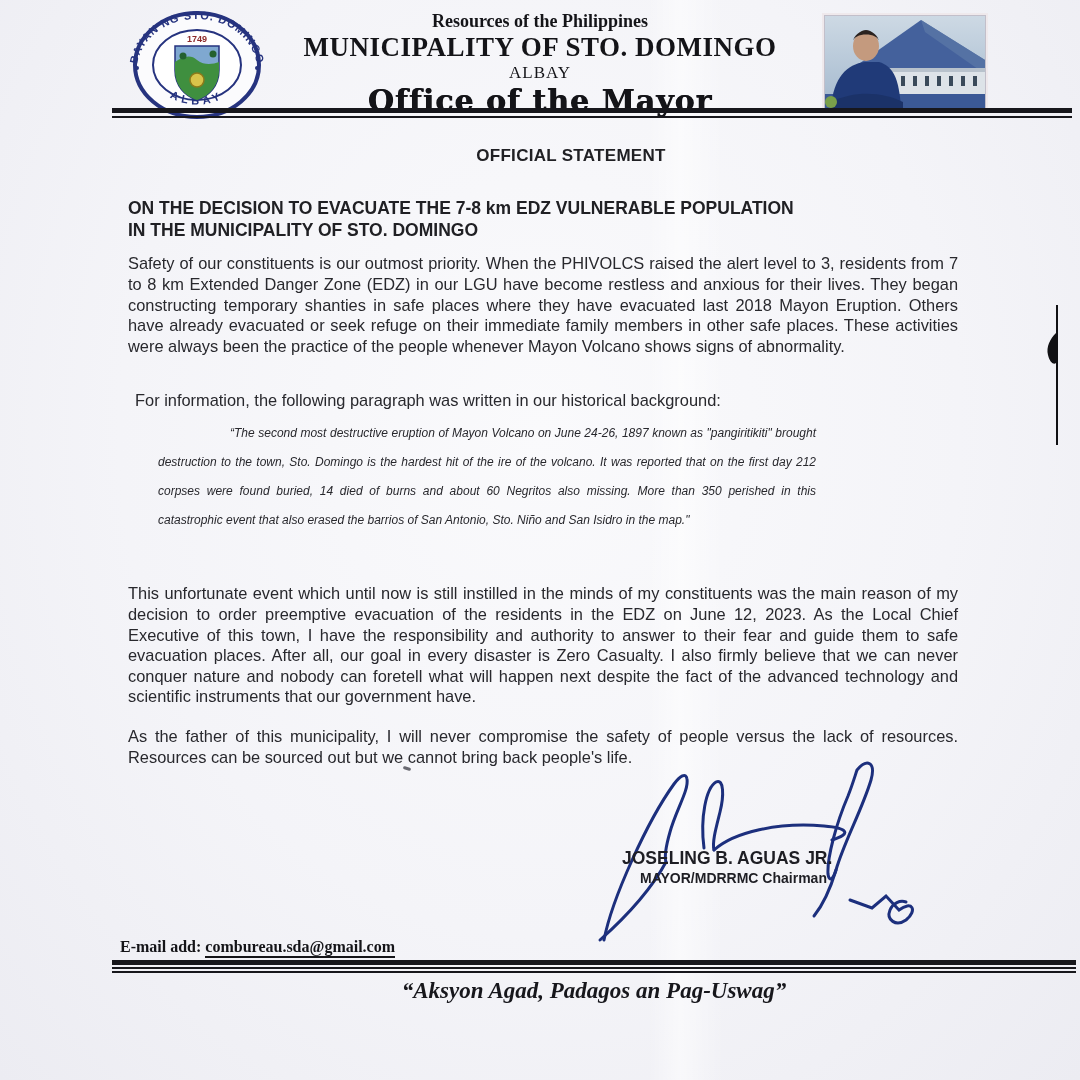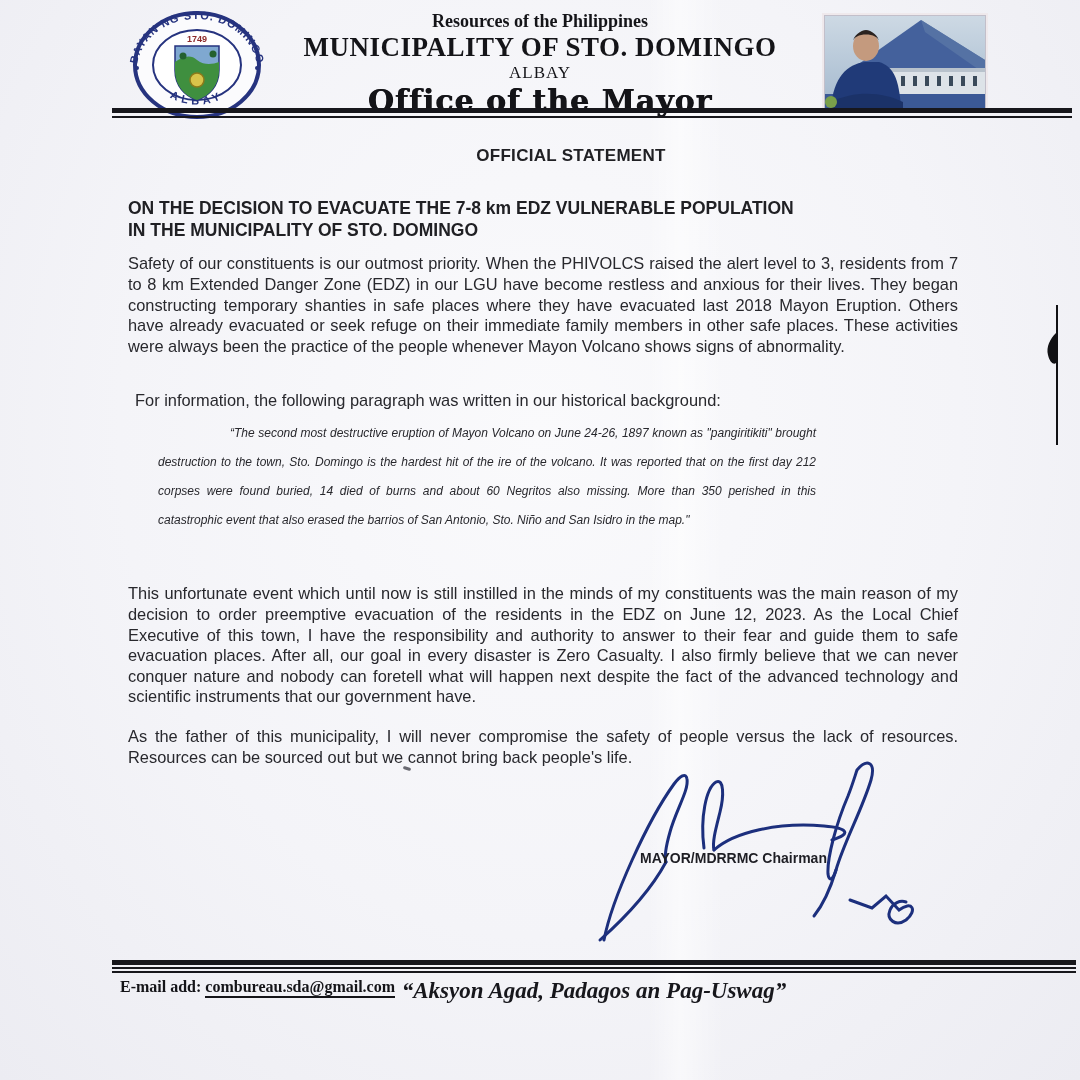--- a/index.html
+++ b/index.html
@@ -30,21 +30,21 @@
   .quote{position:absolute;left:158px;width:658px;top:407px;text-align:justify;font-style:italic;
          font-size:12px;line-height:29px;text-indent:72px;color:#28282d;}
   .p3{top:567px;}
   .p4{top:710px;}
   
   .sig-block{position:absolute;left:622px;top:848px;color:#1e1e24;}
   .sig-name{font-weight:bold;font-size:17.5px;line-height:20px;}
   .sig-title{font-weight:bold;font-size:14px;line-height:20px;padding-left:18px;}
   .sig-ink{position:absolute;left:552px;top:748px;width:380px;height:195px;pointer-events:none;}
   
-  .email-line{position:absolute;left:120px;top:938px;font-family:"Liberation Serif",serif;font-weight:bold;font-size:16px;color:#141418;margin-top:40px;}
+  .email-line{position:absolute;left:120px;top:938px;font-family:"Liberation Serif",serif;font-weight:bold;font-size:16px;color:#141418;}
   .email-addr{border-bottom:2.5px solid #141418;padding-bottom:1px;}
   .footer-rule{position:absolute;left:112px;right:4px;top:960px;}
   .fr1{height:5px;background:#17171c;}
   .fr2{height:2px;background:#17171c;margin-top:2px;}
   .fr3{height:2px;background:#17171c;margin-top:2px;}
   .slogan{position:absolute;left:112px;right:4px;top:978px;text-align:center;
           font-family:"Liberation Serif",serif;font-weight:bold;font-style:italic;font-size:23px;color:#17171c;}
   
   .artifact-right{position:absolute;left:1044px;top:305px;width:22px;height:140px;}
   .speck{position:absolute;left:403px;top:767px;width:8px;height:3px;background:#6a6a72;transform:rotate(18deg);border-radius:2px;}
@@ -143,20 +143,21 @@
       <path d="M114,114 C100,140 75,168 48,192"></path>
       <path d="M152,100 C148,70 154,40 164,34 C172,30 172,48 168,64 C164,80 160,94 162,102"></path>
       <path d="M162,102 C182,84 226,74 272,78 C296,80 300,86 280,92"></path>
       <path d="M305,22 C315,10 324,14 319,32 C310,62 292,94 284,122 C281,132 277,134 276,126 C275,110 284,76 296,48 C300,38 303,28 305,22"></path>
       <path d="M284,122 C278,142 270,158 262,168"></path>
       <path d="M298,152 L320,160 L334,148 L347,162 C360,152 366,162 354,172 C344,179 334,172 338,162 C341,155 348,152 354,154"></path>
     </g>
   </svg>
 
   <div class="sig-block">
+    <div class="sig-name">JOSELING B. AGUAS JR.</div>
     <div class="sig-title">MAYOR/MDRRMC Chairman</div>
   </div>
 
   <div class="email-line">
     <span>E-mail add: </span><span class="email-addr">combureau.sda@gmail.com</span>
   </div>
 
   <div class="footer-rule">
     <div class="fr1"></div>
       <div class="fr2"></div>

